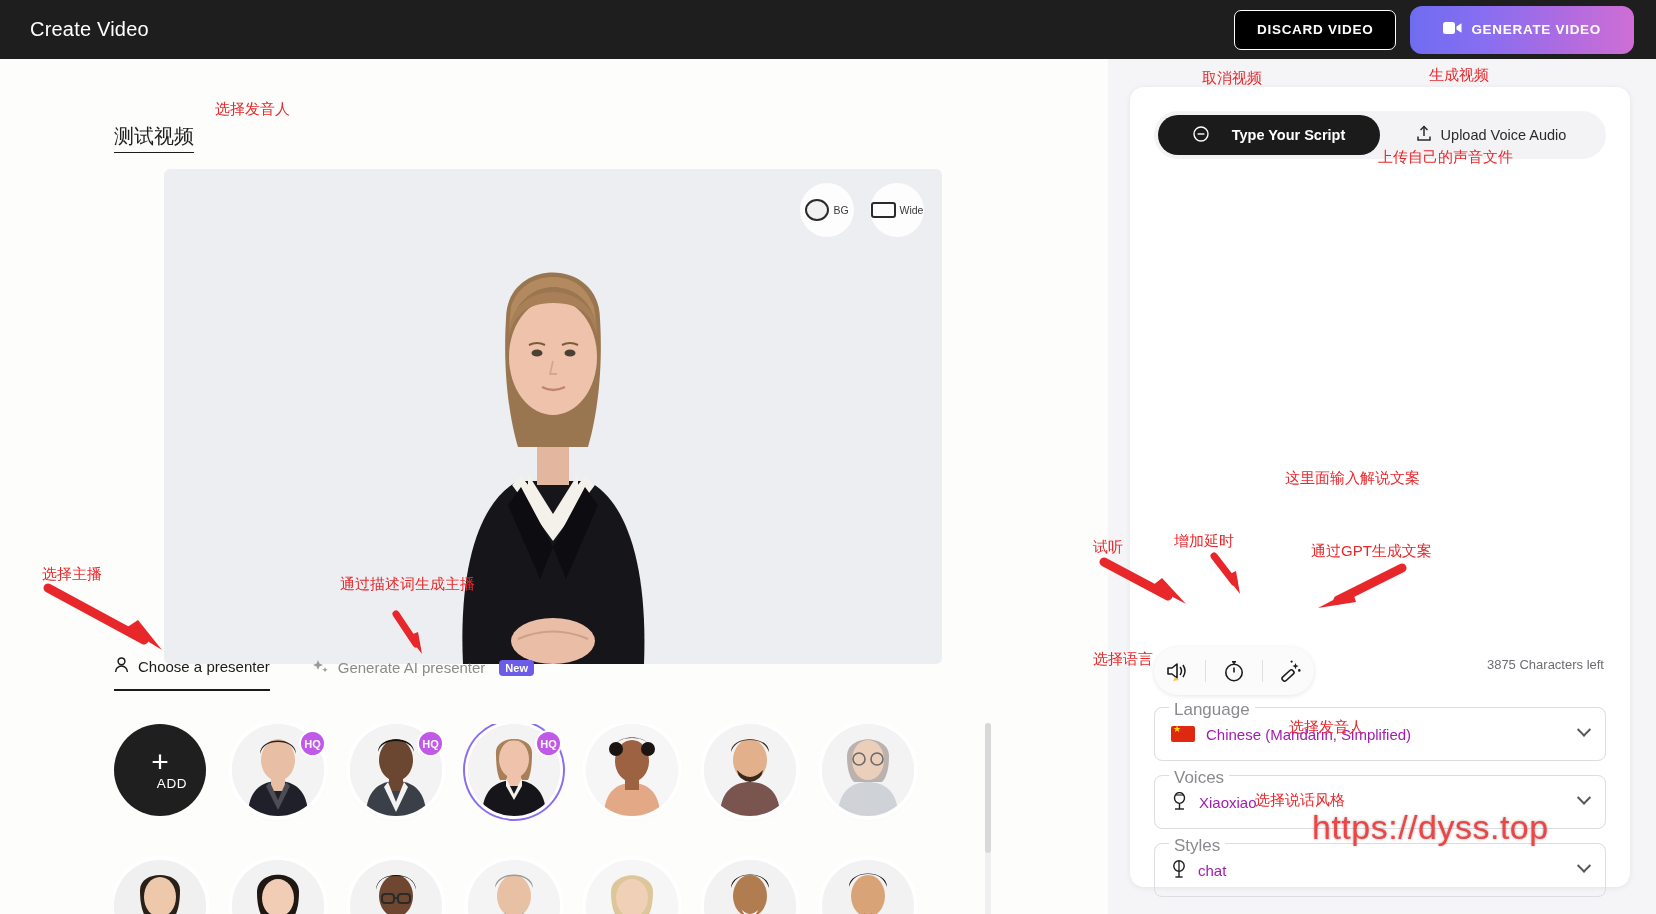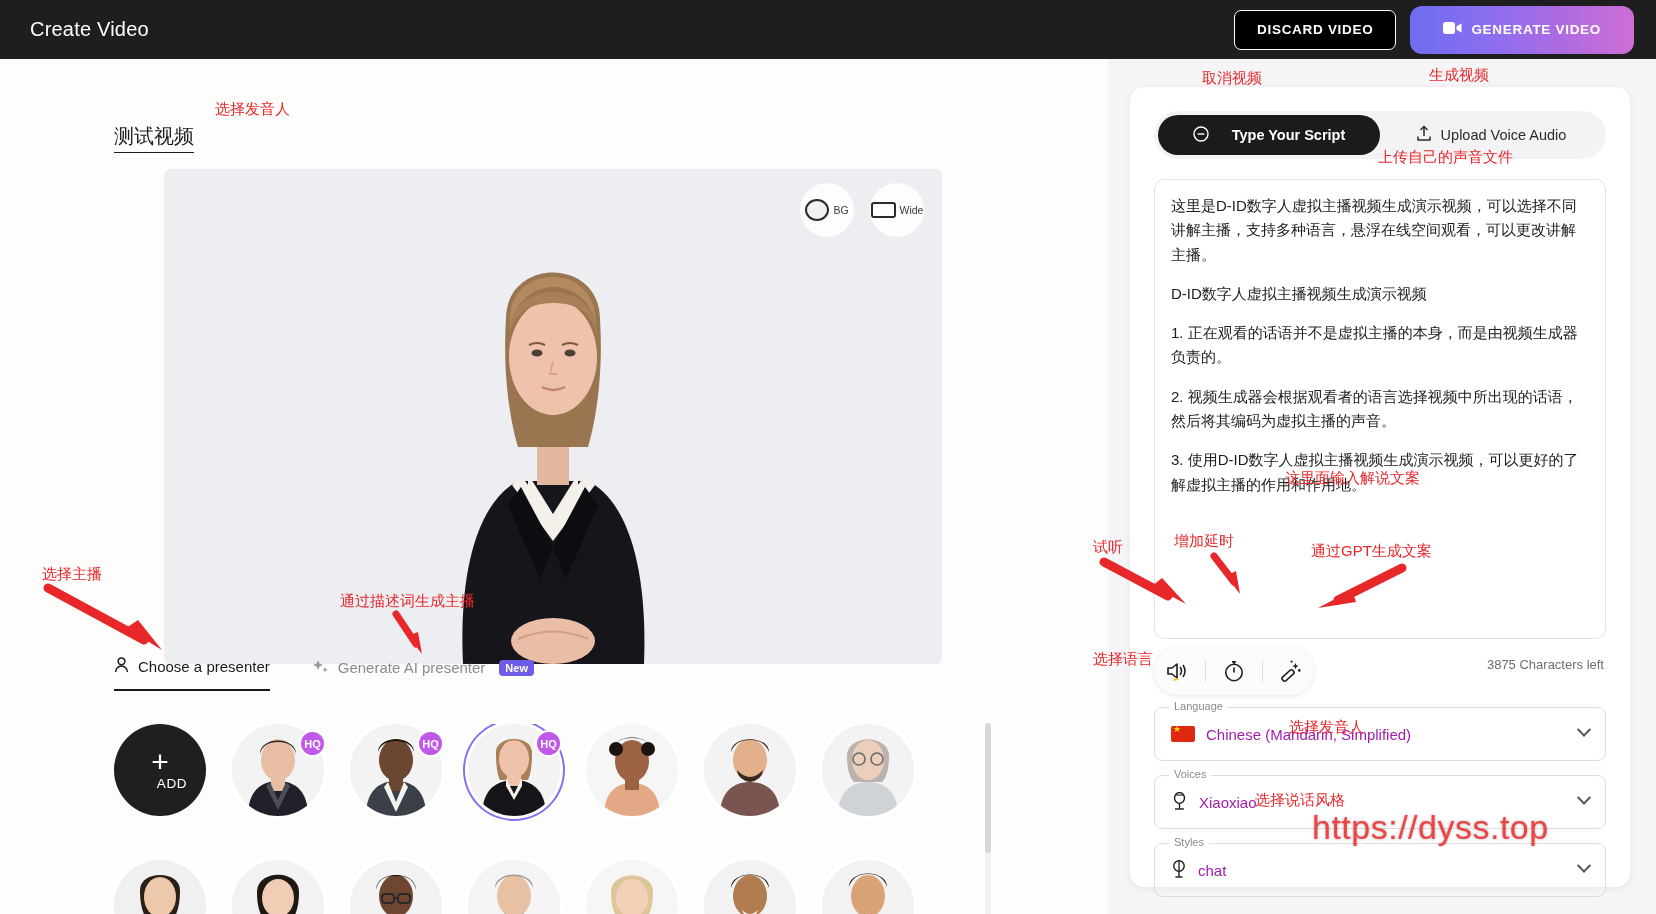--- a/index.html
+++ b/index.html
@@ -66,21 +66,21 @@
     width: 54px; height: 54px; border-radius: 50%;
     background: rgba(255,255,255,.86);
     display: flex; flex-direction: row; align-items: center; justify-content: center;
     gap: 4px; cursor: pointer;
   }
   .tool-chip .t-label { font-size: 10.5px; color: #3a3a3a; }
   .chip-circle { width: 24px; height: 22px; border: 2px solid #2a2a2a; border-radius: 50%; background:#f1f1f1;}
   .chip-rect { width: 25px; height: 16px; border: 2.4px solid #2a2a2a; border-radius: 3px; }
 
   .anno-presenter { position: absolute; left: 42px; top: 565px; }
-  .anno-genai { position: absolute; left: 340px; top: 592px; }
+  .anno-genai { position: absolute; left: 340px; top: 575px; }
 
   
   .arrow { position: absolute; pointer-events: none; }
 
   
   .tabs {
     position: absolute; left: 114px; top: 598px; display: flex; align-items: center; gap: 42px;
   }
   .tab { display: flex; align-items: center; gap: 9px; font-size: 15px; cursor: pointer; padding-bottom: 13px;}
   .tab.active { color: #1b1b1b; border-bottom: 2.5px solid #1b1b1b; }
@@ -164,21 +164,21 @@
     position: absolute; right: 26px; top: 570px; font-size: 13px; color: #6d6d72;
   }
 
   .field {
     position: absolute; left: 24px; width: 452px; height: 54px;
     border: 1px solid #dcdce1; border-radius: 8px; display: flex; align-items: center;
     padding: 0 16px; cursor: pointer;
   }
   .field-label {
     position: absolute; left: 14px; top: -8px; background: #fff; padding: 0 5px;
-    font-size: 11px; color: #8a8a90;
+    font-size: 17px; color: #8a8a90;
   }
   .field-val { font-size: 15px; color: #a21caf; display:flex; align-items:center; gap:11px; }
   .chev {
     position: absolute; right: 16px; width: 10px; height: 10px;
     border-right: 2px solid #555; border-bottom: 2px solid #555;
     transform: rotate(45deg) translate(-3px,-3px);
   }
   #lang-field { top: 620px; }
   #voice-field { top: 688px; }
   #style-field { top: 756px; }
@@ -501,27 +501,20 @@
             <svg width="16" height="17" viewBox="0 0 16 17">
                 <path d="M8 1.5 L8 11" stroke="#2a2a2a" stroke-width="1.5"></path>
                 <path d="M4.5 5 L8 1.5 L11.5 5" fill="none" stroke="#2a2a2a" stroke-width="1.5"></path>
                 <path d="M2 11.5 L2 15 L14 15 L14 11.5" fill="none" stroke="#2a2a2a" stroke-width="1.5"></path>
               </svg>
           </span>
           <span>Upload Voice Audio</span>
         </div>
       </div>
 
-      <div class="script-box">
-        <p>这里是D-ID数字人虚拟主播视频生成演示视频，可以选择不同讲解主播，支持多种语言，悬浮在线空间观看，可以更改讲解主播。</p>
-        <p>D-ID数字人虚拟主播视频生成演示视频</p>
-        <p>1. 正在观看的话语并不是虚拟主播的本身，而是由视频生成器负责的。</p>
-        <p>2. 视频生成器会根据观看者的语言选择视频中所出现的话语，然后将其编码为虚拟主播的声音。</p>
-        <p>3. 使用D-ID数字人虚拟主播视频生成演示视频，可以更好的了解虚拟主播的作用和作用地。</p>
-      </div>
 
       <div class="script-tools">
         <div class="stool">
           <svg width="24" height="22" viewBox="0 0 24 22">
               <path d="M2 8 L6 8 L11 4 L11 18 L6 14 L2 14 Z" fill="none" stroke="#1c1c1c" stroke-width="1.6" stroke-linejoin="round"></path>
               <path d="M14 7 Q17 11 14 15" fill="none" stroke="#1c1c1c" stroke-width="1.5"></path>
               <path d="M17 5 Q21 11 17 17" fill="none" stroke="#1c1c1c" stroke-width="1.5"></path>
               <path d="M9 17 L13 20 L7 21 Z" fill="#f5c842"></path>
             </svg>
         </div>

